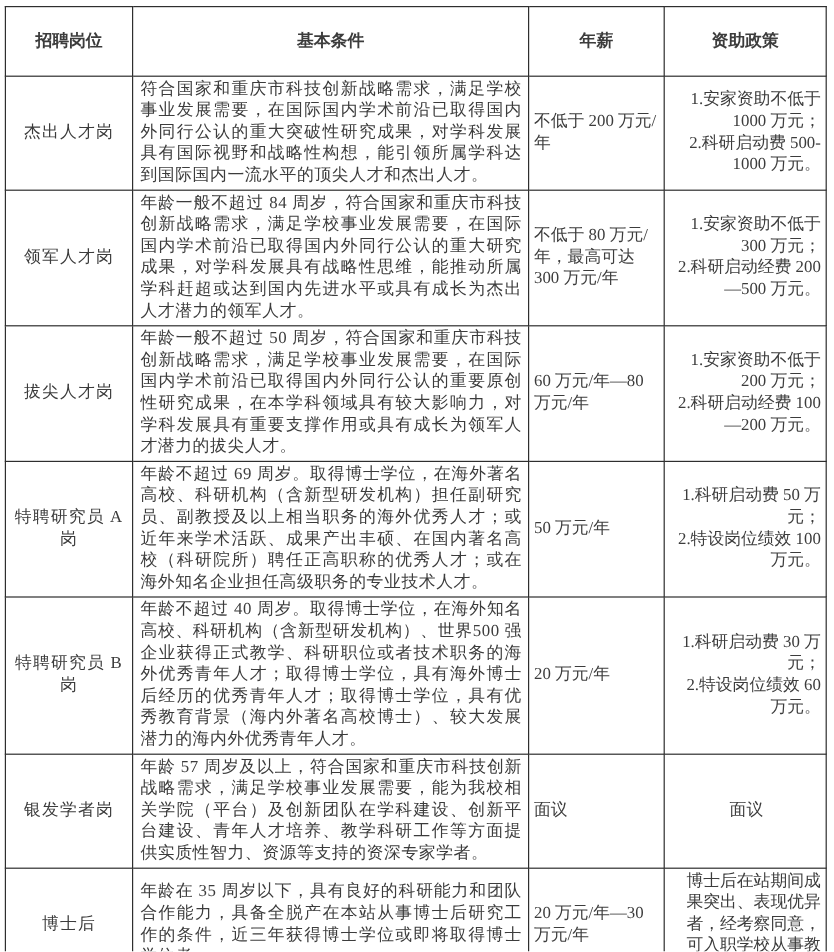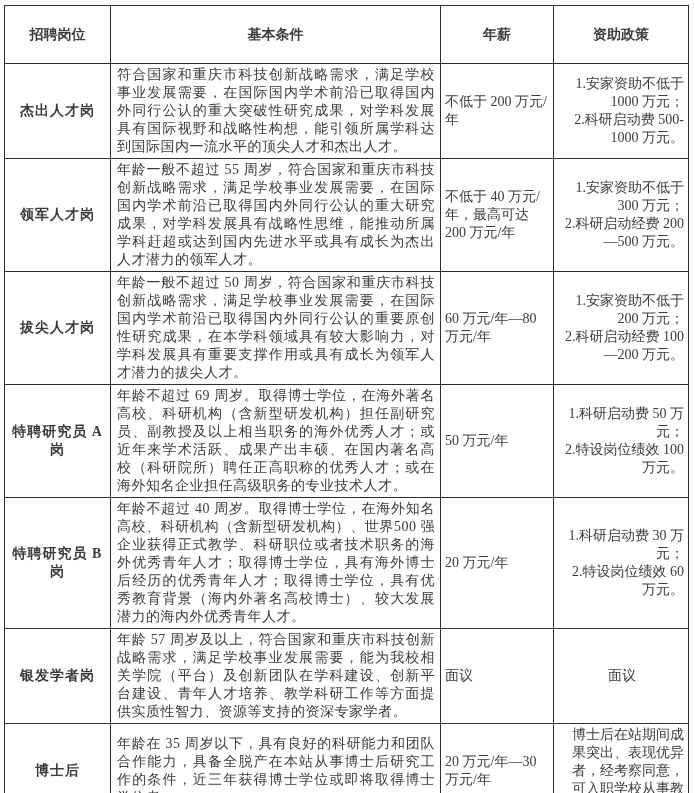--- a/index.html
+++ b/index.html
@@ -37,21 +37,20 @@
   th.hdr {
     font-weight: bold;
     color: #1f1f1f;
     text-align: center;
     font-size: 14.5px;
   }
   td.pos {
     text-align: center;
     padding: 2px 6px;
     letter-spacing: 1px;
-    font-weight: bold;
   }
   td.cond {
     text-align: justify;
     text-justify: inter-ideograph;
     padding: 2px 5px 2px 6px;
     letter-spacing: 0.5px;
   }
   td.salary {
     text-align: left;
     padding: 2px 4px;
@@ -94,22 +93,22 @@
     </tr>
     <tr class="r1">
       <td class="pos">杰出人才岗</td>
       <td class="cond">符合国家和重庆市科技创新战略需求，满足学校事业发展需要，在国际国内学术前沿已取得国内外同行公认的重大突破性研究成果，对学科发展具有国际视野和战略性构想，能引领所属学科达到国际国内一流水平的顶尖人才和杰出人才。</td>
       <td class="salary">不低于 200 万元/年</td>
       <td class="policy">1.安家资助不低于 1000 万元；
 2.科研启动费 500-1000 万元。</td>
     </tr>
     <tr class="r2">
       <td class="pos">领军人才岗</td>
-      <td class="cond">年龄一般不超过 55 周岁，符合国家和重庆市科技创新战略需求，满足学校事业发展需要，在国际国内学术前沿已取得国内外同行公认的重大研究成果，对学科发展具有战略性思维，能推动所属学科赶超或达到国内先进水平或具有成长为杰出人才潜力的领军人才。</td>
-      <td class="salary">不低于 40 万元/年，最高可达 200 万元/年</td>
+      <td class="cond">年龄一般不超过 84 周岁，符合国家和重庆市科技创新战略需求，满足学校事业发展需要，在国际国内学术前沿已取得国内外同行公认的重大研究成果，对学科发展具有战略性思维，能推动所属学科赶超或达到国内先进水平或具有成长为杰出人才潜力的领军人才。</td>
+      <td class="salary">不低于 80 万元/年，最高可达 300 万元/年</td>
       <td class="policy">1.安家资助不低于 300 万元；
 2.科研启动经费 200—500 万元。</td>
     </tr>
     <tr class="r3">
       <td class="pos">拔尖人才岗</td>
       <td class="cond">年龄一般不超过 50 周岁，符合国家和重庆市科技创新战略需求，满足学校事业发展需要，在国际国内学术前沿已取得国内外同行公认的重要原创性研究成果，在本学科领域具有较大影响力，对学科发展具有重要支撑作用或具有成长为领军人才潜力的拔尖人才。</td>
       <td class="salary">60 万元/年—80 万元/年</td>
       <td class="policy">1.安家资助不低于 200 万元；
 2.科研启动经费 100—200 万元。</td>
     </tr>

